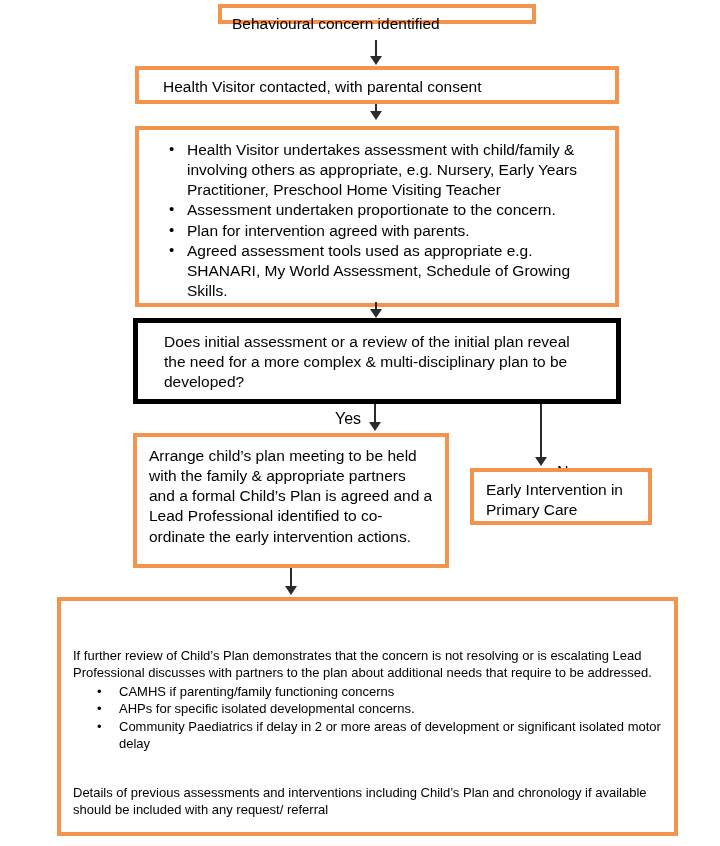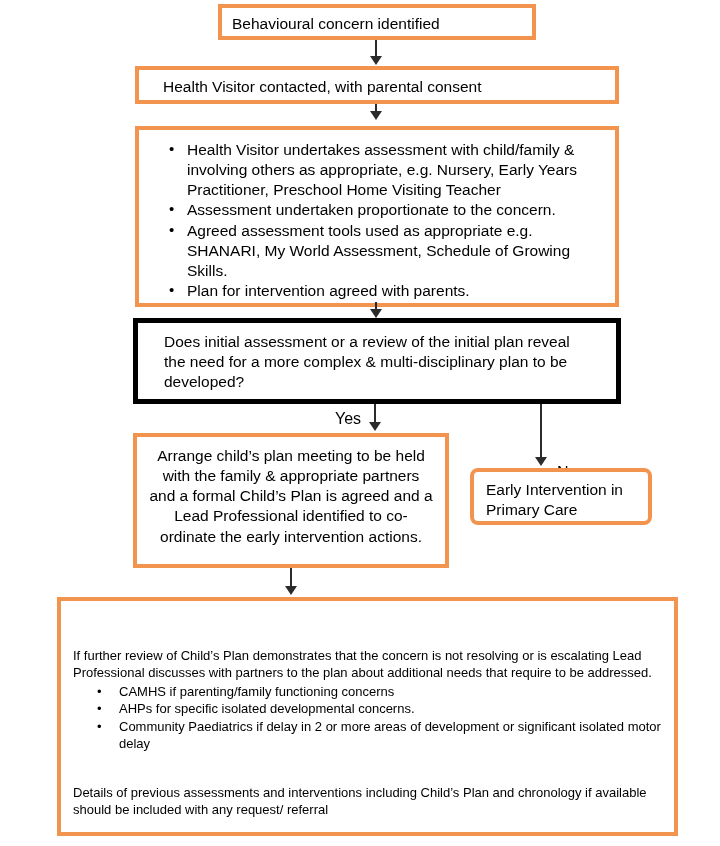--- a/index.html
+++ b/index.html
@@ -88,26 +88,26 @@
   .arrowhead {
     position: absolute;
     width: 0;
     height: 0;
     border-left: 6px solid transparent;
     border-right: 6px solid transparent;
     border-top: 9px solid #2b2b2b;
   }
 
   
-  #box-concern      { left: 218px; top: 4px;   width: 318px;  height: 36px; padding: 6px 10px; }
+  #box-concern      { left: 218px; top: 4px;   width: 318px;  height: 20px; padding: 6px 10px; }
   #box-hv-contact   { left: 135px; top: 66px;  width: 484px;  height: 38px; padding: 7px 24px; }
   #box-hv-assess    { left: 135px; top: 126px; width: 484px;  height: 181px; padding: 10px 10px 0 26px; }
   #box-decision     { left: 133px; top: 318px; width: 488px;  height: 86px; padding: 9px 26px; }
-  #box-arrange      { left: 133px; top: 433px; width: 316px;  height: 135px; padding: 9px 12px; text-align: center; }
-  #box-early        { left: 470px; top: 468px; width: 182px;  height: 57px; padding: 8px 12px; border-radius: 8px; }
+  #box-arrange      { left: 133px; top: 433px; width: 316px;  height: 135px; padding: 9px 12px; }
+  #box-early        { left: 470px; top: 468px; width: 182px;  height: 57px; padding: 8px 12px; }
   #box-further      { left: 57px;  top: 597px; width: 621px;  height: 239px; padding: 10px 12px 0 12px; }
 
   #box-further .intro { margin-bottom: 2px; margin-top: 36px; }
   #box-further .tail  { margin-top: 32px; }
 </style>
 </head>
 <body>
 
 <div id="flow">
 
@@ -122,22 +122,22 @@
     <span class="txt">Health Visitor contacted, with parental consent</span>
   </div>
 
   <div class="conn" style="left:375px; top:104px; height:9px;"></div>
   <div class="arrowhead" style="left:370px; top:111px;"></div>
 
   <div class="box t-main" id="box-hv-assess">
     <ul class="blist">
       <li><span>Health Visitor undertakes assessment with child/family &amp; involving others as appropriate, e.g. Nursery, Early Years Practitioner, Preschool Home Visiting Teacher</span></li>
       <li><span>Assessment undertaken proportionate to the concern.</span></li>
+      <li><span>Plan for intervention agreed with parents.</span></li>
       <li><span>Agreed assessment tools used as appropriate e.g. SHANARI, My World Assessment, Schedule of Growing Skills.</span></li>
-      <li><span>Plan for intervention agreed with parents.</span></li>
     </ul>
   </div>
 
   <div class="conn" style="left:375px; top:302px; height:9px;"></div>
   <div class="arrowhead" style="left:370px; top:309px;"></div>
 
   <div class="box decision t-main" id="box-decision">
     <span class="txt">Does initial assessment or a review of the initial plan reveal the need for a more complex &amp; multi-disciplinary plan to be developed?</span>
   </div>
 

